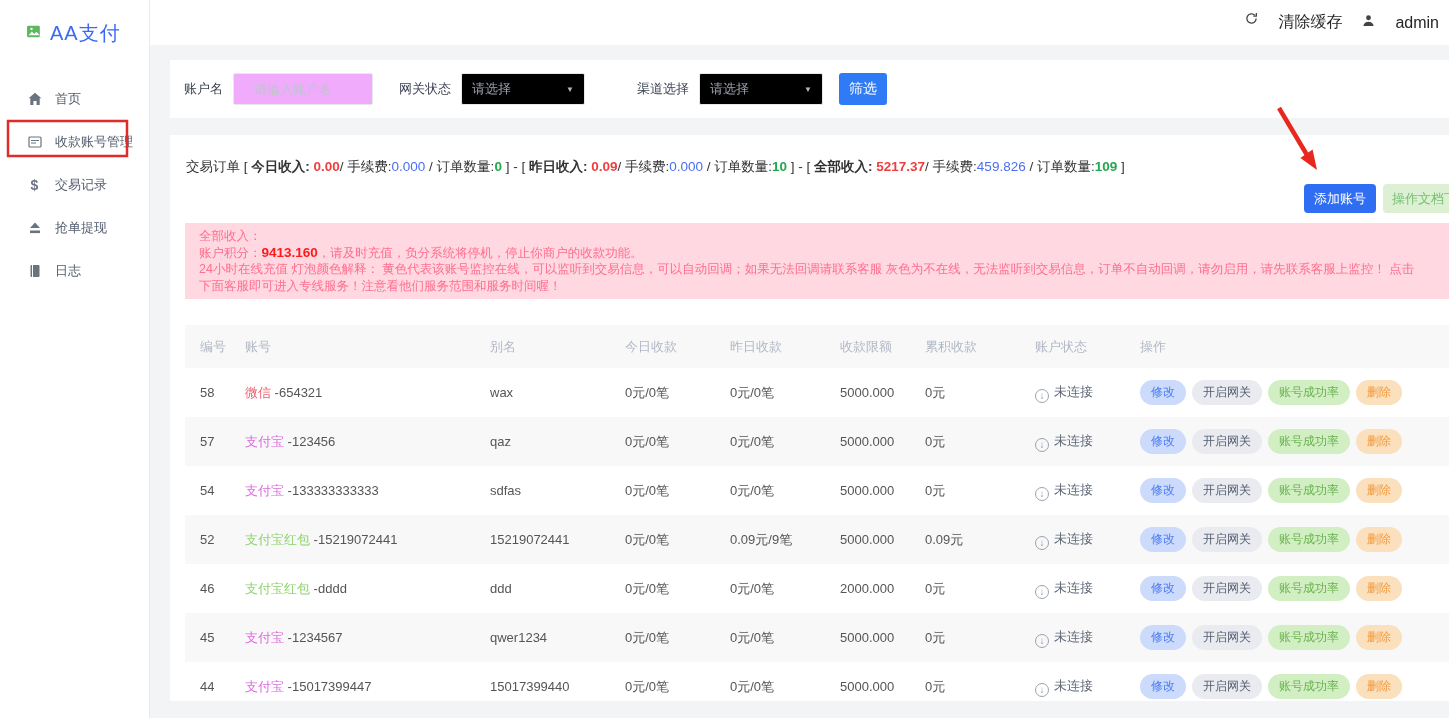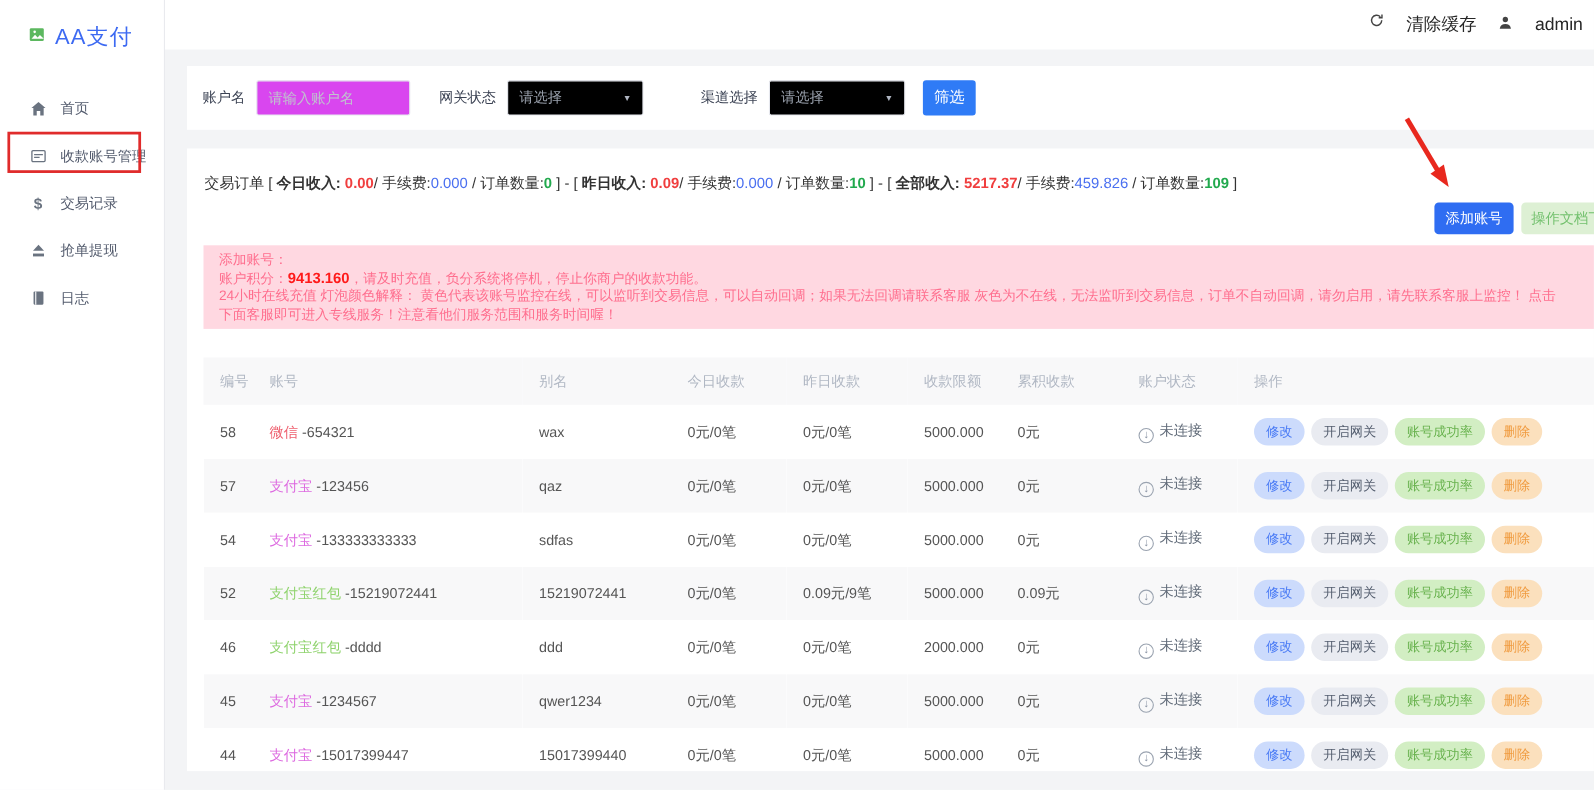--- a/index.html
+++ b/index.html
@@ -24,22 +24,22 @@
             padding-right:10px; z-index:2; }
   .tb-item { display:inline-flex; align-items:flex-start; gap:20px; font-size:16px; color:#262626; cursor:pointer; }
   .tb-item svg { width:13px; height:13px; color:#444; }
 
   
   .content { position:absolute; left:150px; top:45px; right:0; bottom:0; }
 
   .filter-card { margin:15px 0 0 20px; width:calc(100% - 20px); height:58px; background:#fff;
                  display:flex; align-items:center; padding-left:14px; }
   .f-label { font-size:13px; color:#3c4354; margin-right:10px; white-space:nowrap; }
-  .f-input { width:140px; height:32px; background:#d946ef; border:1px solid #e6e8ee; border-radius:2px;
-             padding:0 10px; font-size:13px; color:#333; outline:none; }
+  .f-input { width:140px; height:32px; background:#f0abfc; border:1px solid #e6e8ee; border-radius:2px;
+             padding:0 20px; font-size:13px; color:#333; outline:none; }
   .f-input::placeholder { color:#bfc4cd; }
   .f-select { width:124px; height:32px; background:#000000; border:1px solid #e6e8ee; border-radius:2px;
               display:flex; align-items:center; justify-content:space-between; padding:0 10px;
               font-size:13px; color:#9aa1ad; cursor:pointer; }
   .caret { font-size:8px; color:#b0b6c2; }
   .gap24 { width:26px; }
   .btn-filter { width:48px; height:32px; margin-left:16px; background:#2f7bf6; border:none; border-radius:3px;
                 color:#fff; font-size:14px; cursor:pointer; }
 
   .main-card { position:relative; margin:17px 0 0 20px; width:calc(100% - 20px); height:566px;
@@ -175,21 +175,21 @@
     <button class="btn-filter">筛选</button>
   </section>
 
   <section class="main-card">
     <div class="summary"><span class="sg-plain">交易订单 [ </span><span class="sg-label">今日收入: </span><span class="sg-red">0.00</span><span class="sg-plain">/ 手续费:</span><span class="sg-blue">0.000</span><span class="sg-plain"> / 订单数量:</span><span class="sg-green">0</span><span class="sg-plain"> ] - [ </span><span class="sg-label">昨日收入: </span><span class="sg-red">0.09</span><span class="sg-plain">/ 手续费:</span><span class="sg-blue">0.000</span><span class="sg-plain"> / 订单数量:</span><span class="sg-green">10</span><span class="sg-plain"> ] - [ </span><span class="sg-label">全部收入: </span><span class="sg-red">5217.37</span><span class="sg-plain">/ 手续费:</span><span class="sg-blue">459.826</span><span class="sg-plain"> / 订单数量:</span><span class="sg-green">109</span><span class="sg-plain"> ]</span></div>
 
     <button class="btn-add">添加账号</button>
     <button class="btn-doc">操作文档下载</button>
 
     <div class="notice">
-      <p>添加账号：</p>
+      <p>全部收入：</p>
       <p><span>账户积分：</span><span class="strong-num">9413.160</span><span>，请及时充值，负分系统将停机，停止你商户的收款功能。</span></p>
       <p>24小时在线充值 灯泡颜色解释： 黄色代表该账号监控在线，可以监听到交易信息，可以自动回调；如果无法回调请联系客服 灰色为不在线，无法监听到交易信息，订单不自动回调，请勿启用，请先联系客服上监控！ 点击</p>
       <p>下面客服即可进入专线服务！注意看他们服务范围和服务时间喔！</p>
     </div>
 
     <table class="accounts">
       <colgroup>
         <col style="width:45px">
           <col style="width:245px">
           <col style="width:135px">

